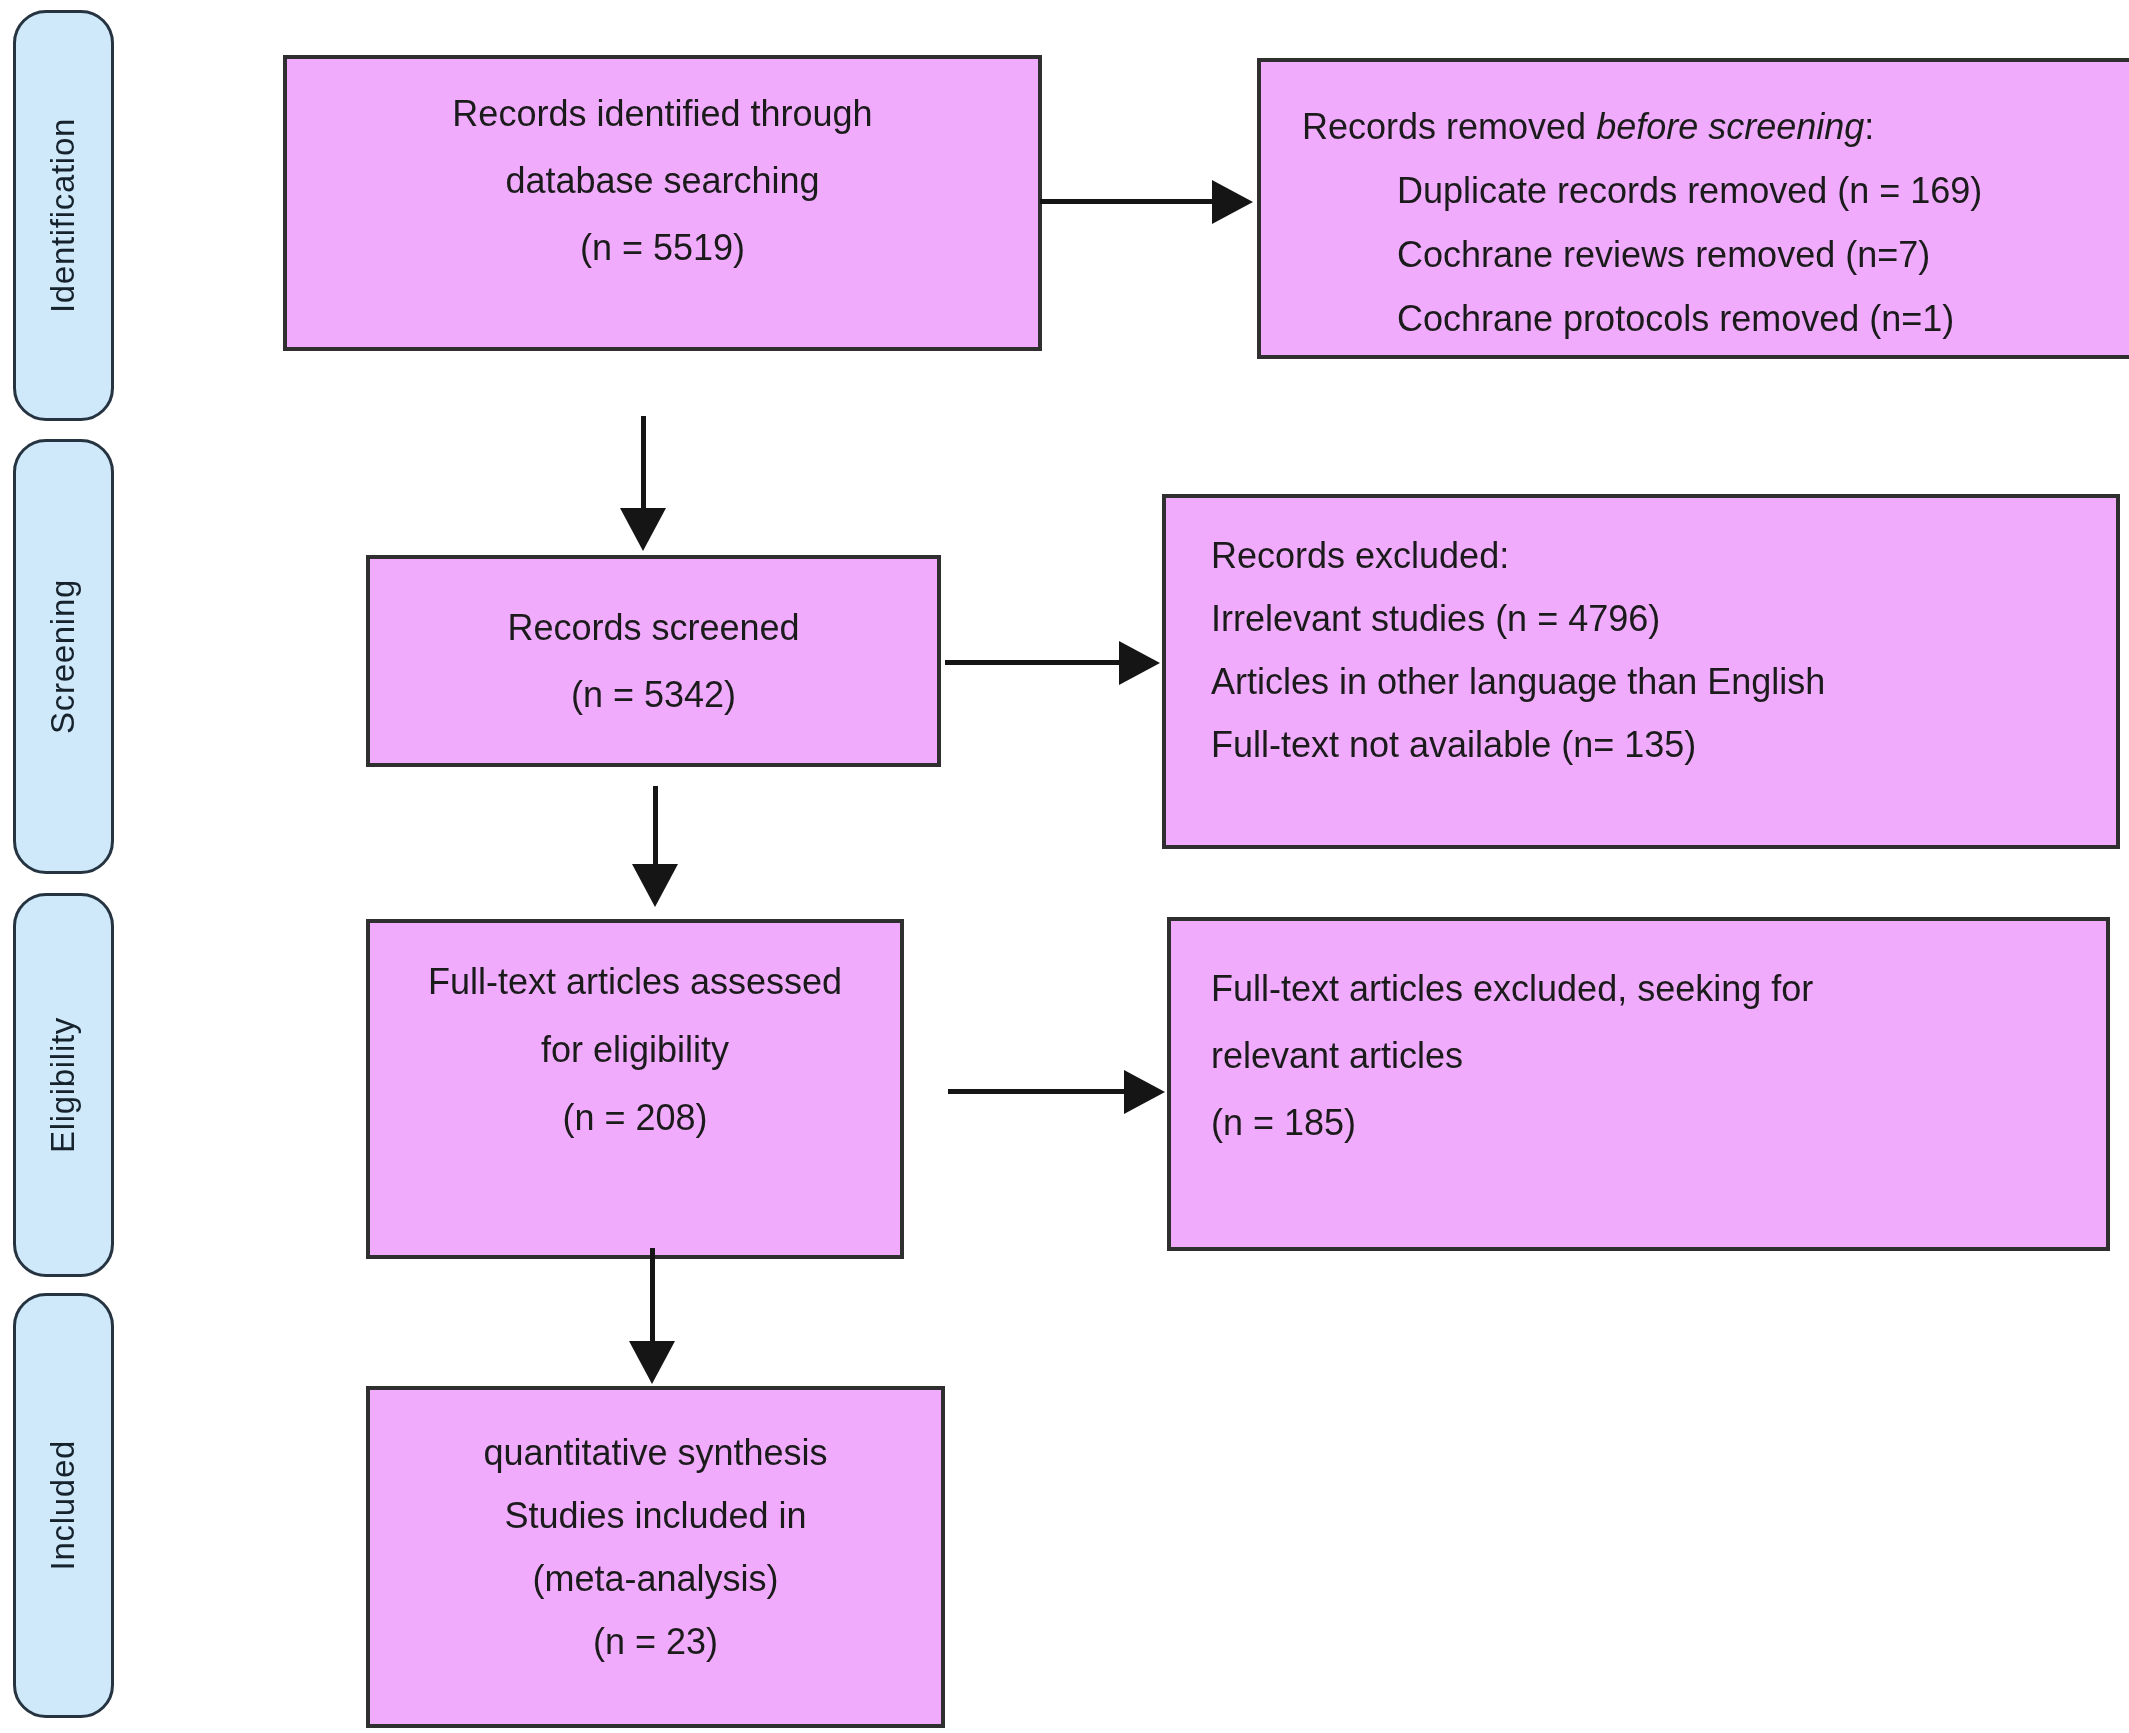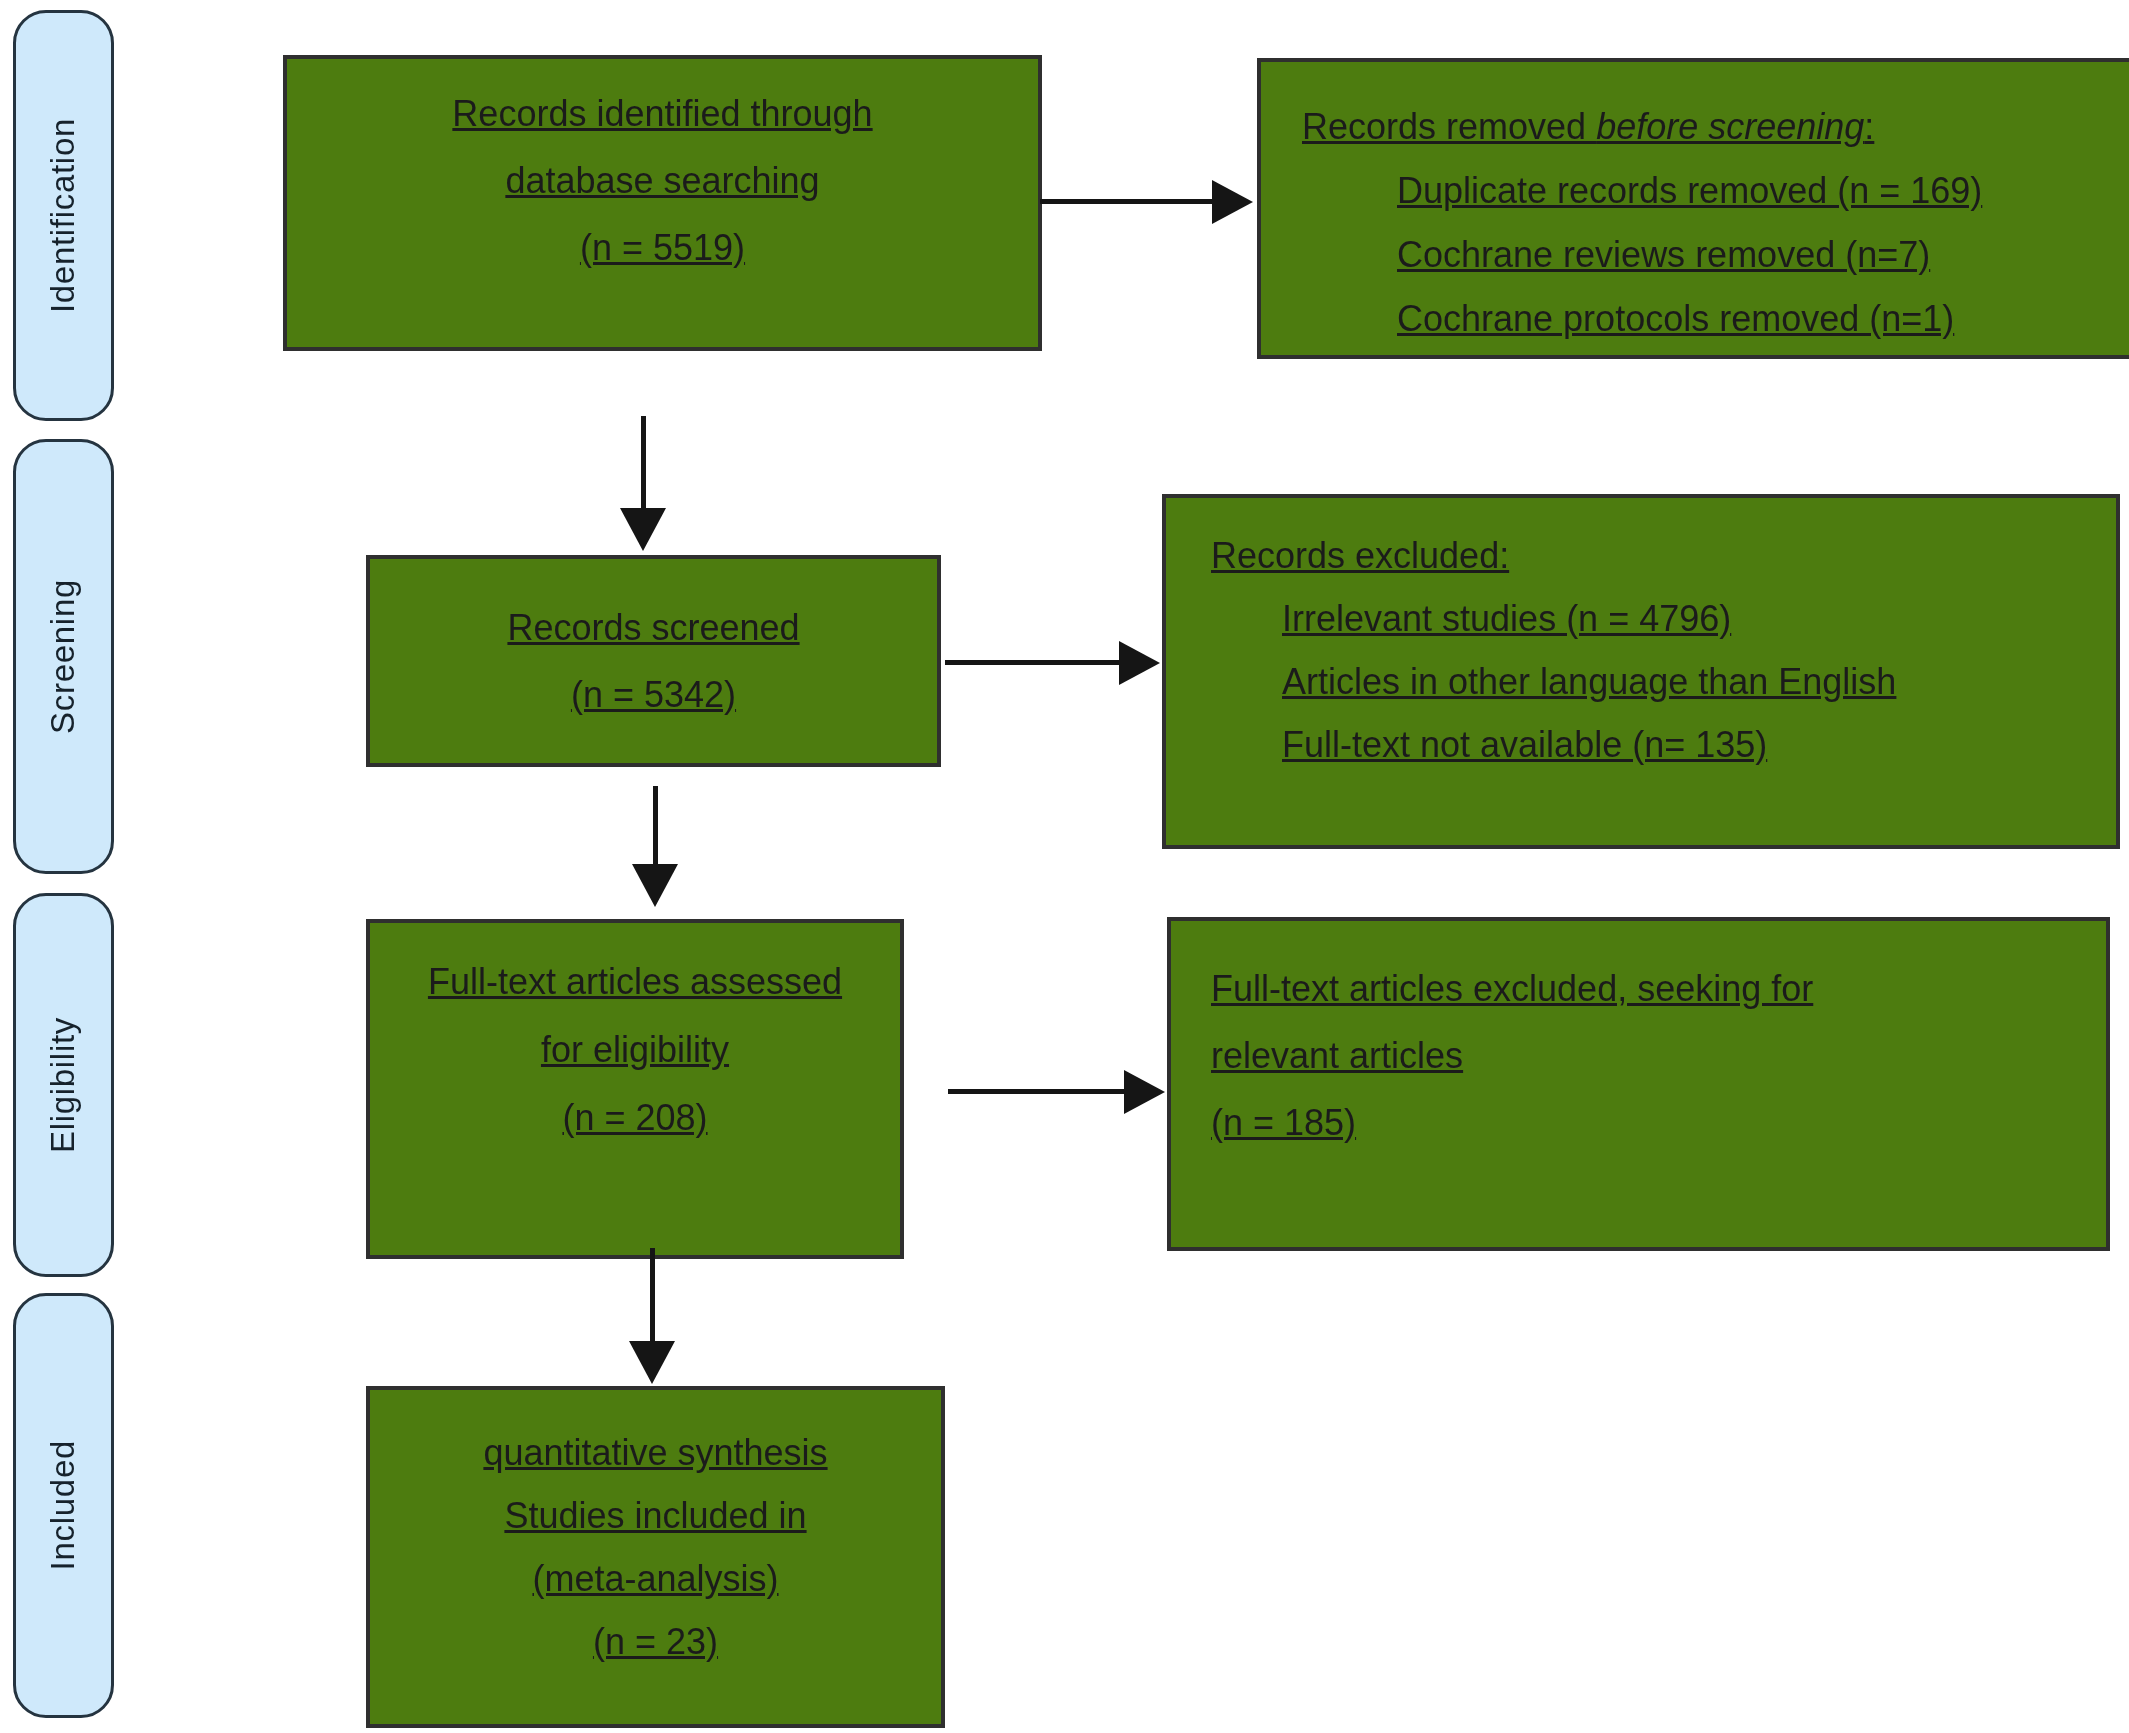--- a/index.html
+++ b/index.html
@@ -39,43 +39,42 @@
   }
   #stage-identification { top: 10px;   height: 411px; }
   #stage-screening      { top: 439px;  height: 435px; }
   #stage-eligibility    { top: 893px; height: 384px; }
   #stage-included       { top: 1293px; height: 425px; }
 
   
   .fbox {
     position: absolute;
     box-sizing: border-box;
-    background: #4d7c0f;
+    background: #f0abfc;
     border: 4.3px solid var(--box-border, #2f2f2f);
     font-size: 36px;
     line-height: 65px;
     color: var(--box-text, #1b1b1b);
-    text-decoration: underline;
   }
   .fbox.center {
     display: flex;
     flex-direction: column;
     align-items: center;
     justify-content: center;
     text-align: center;
   }
   .fbox .indent { display: block; }
 
   #box-records-identified { left: 283px;  top: 55px;   width: 759px; height: 296px; padding-bottom: 45px; line-height: 67px; }
   #box-records-removed    { left: 1257px; top: 58px;   width: 1020px; height: 301px; padding: 33px 21px 0 41px; line-height: 64px; }
   #box-records-removed .indent { margin-left: 95px; }
 
   #box-records-screened   { left: 366px;  top: 555px;  width: 575px;  height: 212px; line-height: 67px; }
   #box-records-excluded   { left: 1162px; top: 494px;  width: 958px; height: 355px; padding: 25.6px 21px 0 45px; line-height: 63px; }
-  #box-records-excluded .indent { margin-left: 71px; }
+  #box-records-excluded .indent { }
 
   #box-fulltext-assessed  { left: 366px;  top: 919px; width: 538px;  height: 340px; padding-bottom: 78px; line-height: 68px; }
   #box-fulltext-excluded  { left: 1167px; top: 917px; width: 943px; height: 334px; padding: 34px 21px 0 40px; line-height: 67px; }
 
   #box-studies-included   { left: 366px;  top: 1386px; width: 579px;  height: 342px; padding-bottom: 20px; line-height: 63px; }
 
   .italic { font-style: italic; }
 
   
   .arrow-v { position: absolute; width: 47px; }

